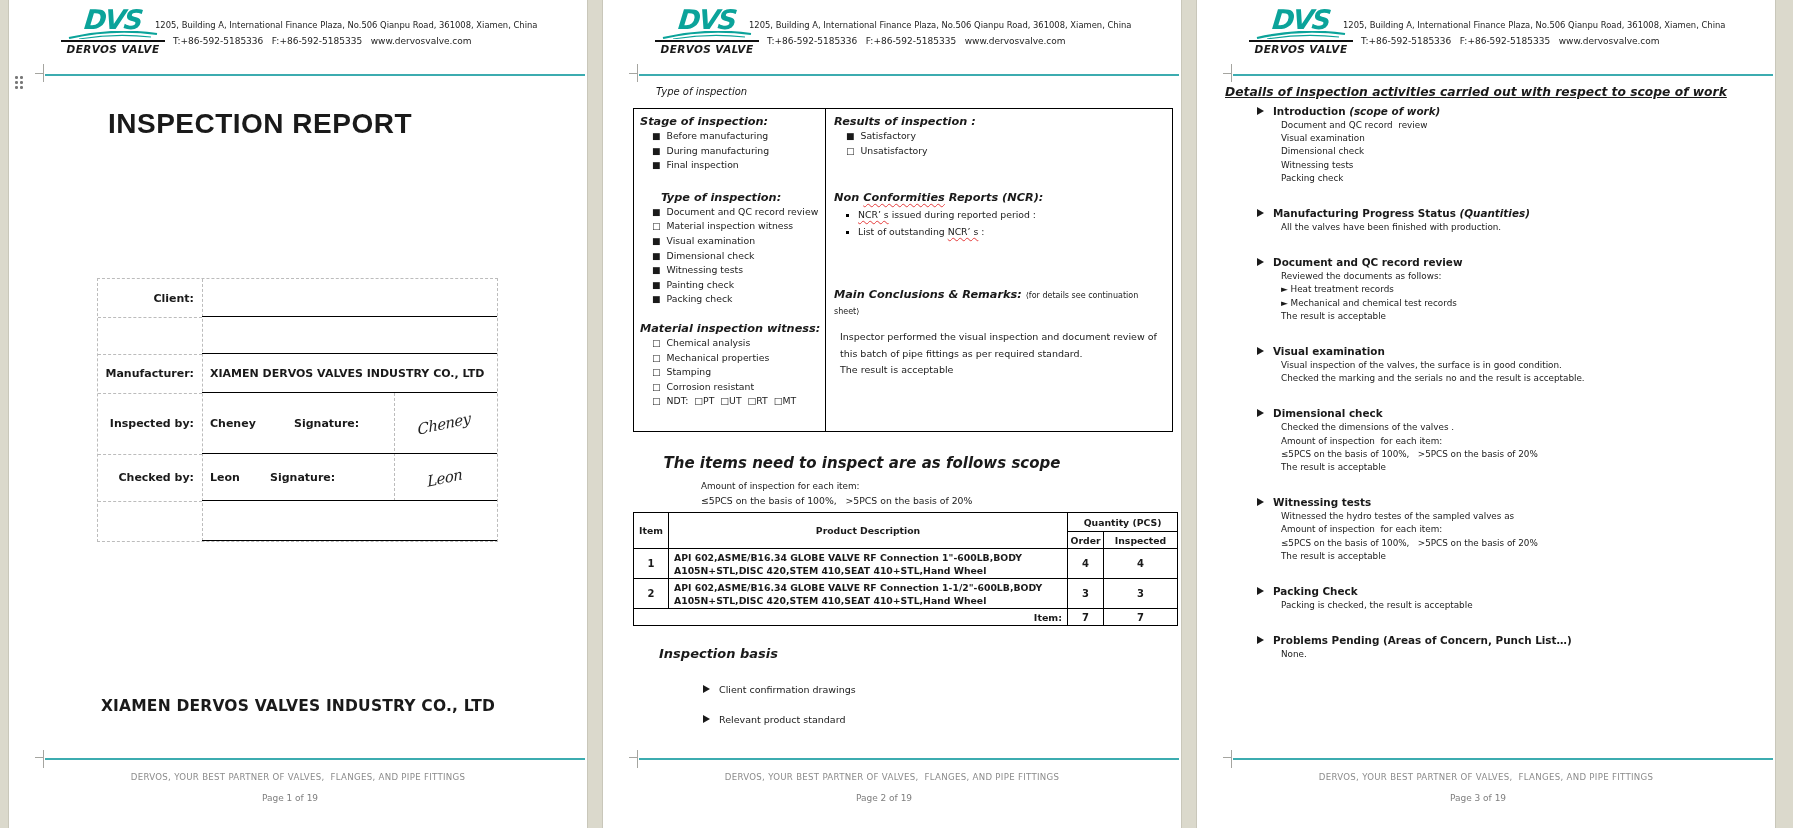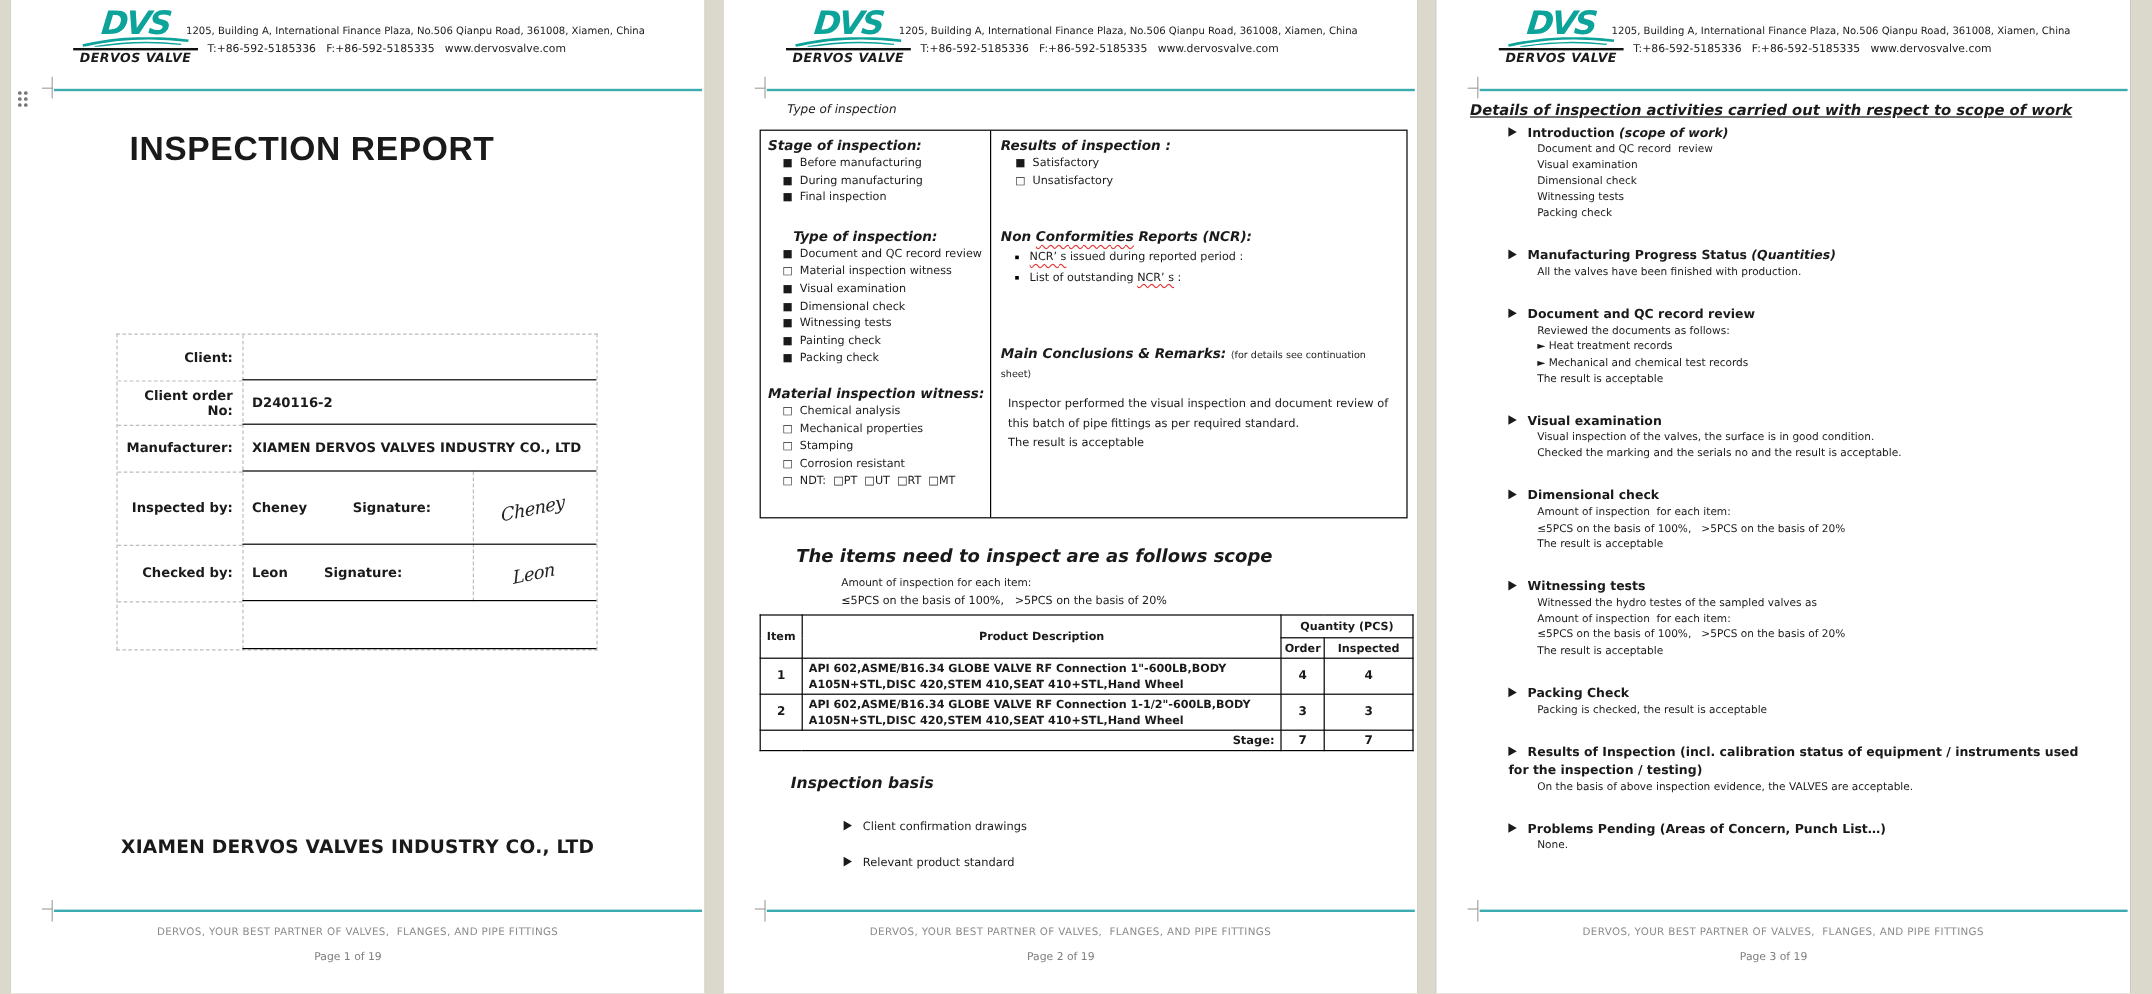--- a/index.html
+++ b/index.html
@@ -146,24 +146,20 @@
       <div class="blk" style="top:74px"></div>
       <div class="blk" style="top:113px"></div>
       <div class="blk" style="top:174px"></div>
       <div class="blk" style="top:221px"></div>
       <div class="blk" style="bottom:0"></div>
 
       <div class="t-row" style="top:0;height:38px">
         <div class="t-lbl">Client:</div>
         <div class="t-val"></div>
       </div>
-      <div class="t-row" style="top:38px;height:37px">
-        <div class="t-lbl">Client order No:</div>
-        <div class="t-val">D240116-2</div>
-      </div>
       <div class="t-row" style="top:75px;height:39px">
         <div class="t-lbl">Manufacturer:</div>
         <div class="t-val">XIAMEN DERVOS VALVES INDUSTRY CO., LTD</div>
       </div>
       <div class="t-row" style="top:114px;height:61px">
         <div class="t-lbl">Inspected by:</div>
         <div class="t-val">
           <span class="nm-a">Cheney</span>
           <span>Signature:</span>
         </div>
@@ -286,21 +282,21 @@
       <tr class="drow">
         <td class="num">2</td>
         <td class="dl">
           <div>API 602,ASME/B16.34 GLOBE VALVE RF Connection 1-1/2"-600LB,BODY</div>
           <div>A105N+STL,DISC 420,STEM 410,SEAT 410+STL,Hand Wheel</div>
         </td>
         <td class="num">3</td>
         <td class="num">3</td>
       </tr>
       <tr>
-        <td class="tot" colspan="2">Stage:</td>
+        <td class="tot" colspan="2">Item:</td>
         <td class="num">7</td>
         <td class="num">7</td>
       </tr>
     </tbody>
       </table>
 
     <div class="p2-h3">Inspection basis</div>
     <div class="basis-item" style="top:684px"><span class="tri"></span><span>Client confirmation drawings</span></div>
     <div class="basis-item" style="top:714px"><span class="tri"></span><span>Relevant product standard</span></div>
 
@@ -356,43 +352,39 @@
       </div>
 
       <div class="p3-sec">
         <div class="p3-title"><span class="tri"></span><span>Visual examination</span></div>
         <div class="p3-line">Visual inspection of the valves, the surface is in good condition.</div>
         <div class="p3-line">Checked the marking and the serials no and the result is acceptable.</div>
       </div>
 
       <div class="p3-sec">
         <div class="p3-title"><span class="tri"></span><span>Dimensional check</span></div>
+        <div class="p3-line">Checked the dimensions of the valves .</div>
         <div class="p3-line">Amount of inspection  for each item:</div>
         <div class="p3-line">≤5PCS on the basis of 100%,   &gt;5PCS on the basis of 20%</div>
         <div class="p3-line">The result is acceptable</div>
       </div>
 
       <div class="p3-sec">
         <div class="p3-title"><span class="tri"></span><span>Witnessing tests</span></div>
         <div class="p3-line">Witnessed the hydro testes of the sampled valves as</div>
         <div class="p3-line">Amount of inspection  for each item:</div>
         <div class="p3-line">≤5PCS on the basis of 100%,   &gt;5PCS on the basis of 20%</div>
         <div class="p3-line">The result is acceptable</div>
       </div>
 
       <div class="p3-sec">
         <div class="p3-title"><span class="tri"></span><span>Packing Check</span></div>
         <div class="p3-line">Packing is checked, the result is acceptable</div>
       </div>
 
-      <div class="p3-sec">
-        <div class="p3-title"><span class="tri"></span><span>Results of Inspection (incl. calibration status of equipment / instruments used</span></div>
-        <div class="p3-title2">for the inspection / testing)</div>
-        <div class="p3-line">On the basis of above inspection evidence, the VALVES are acceptable.</div>
-      </div>
 
       <div class="p3-sec">
         <div class="p3-title"><span class="tri"></span><span>Problems Pending (Areas of Concern, Punch List…)</span></div>
         <div class="p3-line">None.</div>
       </div>
     </div>
 
     <div class="cmark-v" style="left:34px;top:750px;height:18px"></div>
     <div class="cmark-h" style="left:26px;top:757px;width:9px"></div>
     <div class="rule rule-f"></div>

